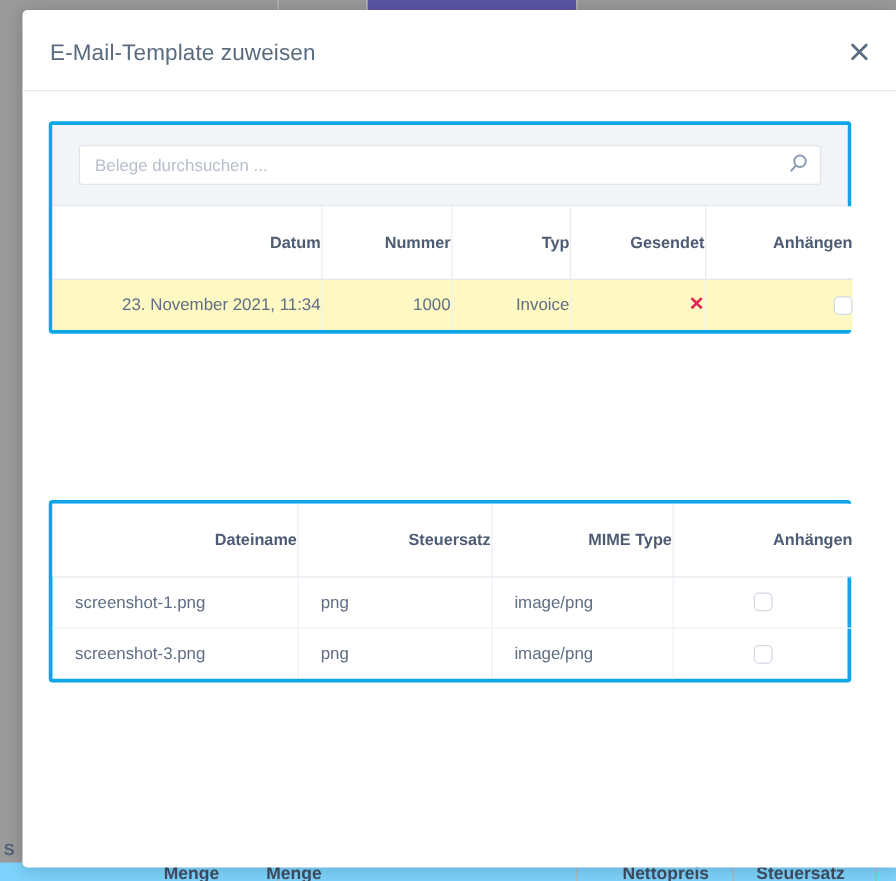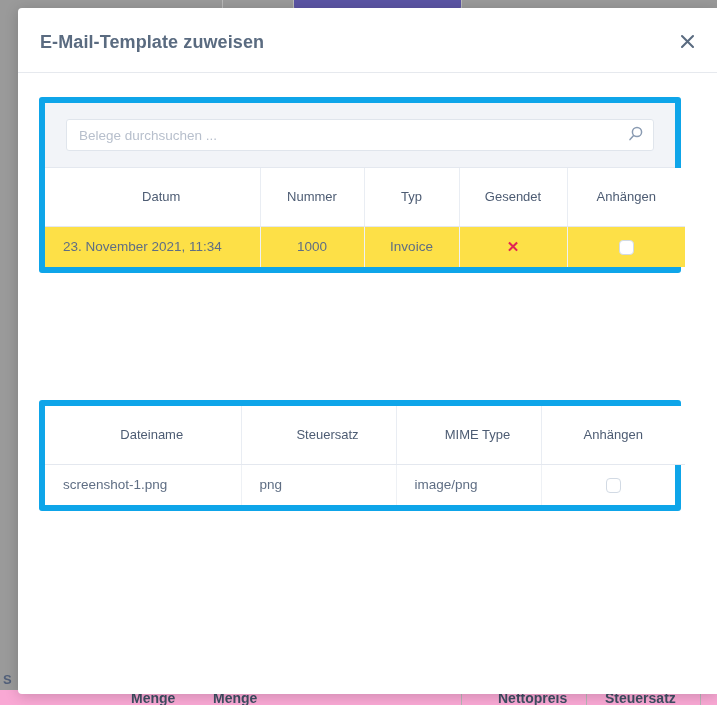--- a/index.html
+++ b/index.html
@@ -78,21 +78,21 @@
     font-size: 13px;
     font-weight: 600;
     color: #52607a;
   }
   .bg-table-head {
     position: absolute;
     left: 0;
     top: 690px;
     width: 717px;
     height: 15px;
-    background: #f9a8d4;
+    background: #7dd3fc;
   }
   .bg-th {
     position: absolute;
     top: 0px;
     font-size: 14px;
     font-weight: 700;
     color: #3f4e63;
     white-space: nowrap;
   }
   .bg-th-sep {
@@ -119,21 +119,21 @@
     position: relative;
     height: 64px;
     border-bottom: 1px solid #e6e9ee;
   }
   .modal-title {
     position: absolute;
     left: 22px;
     top: 24px;
     font-size: 18px;
     color: #5a6b80;
-    font-weight: 700;
+    font-weight: 400;
     letter-spacing: .1px;
   }
   .modal-close {
     position: absolute;
     right: 17px;
     top: 20px;
     width: 26px;
     height: 26px;
     cursor: pointer;
     display: flex;
@@ -145,21 +145,21 @@
   .modal-body {
     position: relative;
     padding: 0;
   }
 
   
   .panel {
     position: absolute;
     left: 21px;
     width: 642px;
-    border: 6px solid #0ea5e9;
+    border: 3px solid #0ea5e9;
     border-radius: 3px;
     background: #fff;
     box-sizing: border-box;
   }
   .panel-search {
     background: #f2f4f8;
     padding: 16px 21px;
     border-bottom: 1px solid #e4e8ef;
     box-sizing: border-box;
   }
@@ -190,44 +190,44 @@
     pointer-events: none;
   }
 
   table.grid {
     width: 100%;
     border-collapse: collapse;
     table-layout: fixed;
   }
   table.grid th {
     font-size: 13px;
-    font-weight: 400;
+    font-weight: 700;
     color: #4d5c73;
-    text-align: center;
+    text-align: right;
     padding: 0 0 0 18px;
     height: 58px;
     background: #fff;
     border-bottom: 1px solid #e4e8ef;
     border-right: 1px solid #e9edf3;
     vertical-align: middle;
     box-sizing: border-box;
   }
   table.grid th:last-child { border-right: none; }
   table.grid td {
     font-size: 13.5px;
     color: #5f6e84;
     padding: 0 0 0 18px;
     height: 41px;
     border-bottom: 1px solid #eef1f5;
     border-right: 1px solid #eef1f5;
     vertical-align: middle;
     box-sizing: border-box;
   }
   table.grid td:last-child { border-right: none; }
-  table.grid tbody tr.alt td { background: #fde047; }
+  table.grid tbody tr.alt td { background: #fef9c3; text-align: right; }
   table.grid tbody tr:last-child td { border-bottom: none; }
   .c-center { text-align: center; padding-left: 0 !important; }
 
   .x-mark {
     display: inline-block;
     font-size: 15px;
     font-weight: 700;
     color: #e12454;
     line-height: 1;
   }
@@ -367,20 +367,28 @@
         </thead>
         <tbody>
           <tr>
             <td>screenshot-1.png</td>
             <td>png</td>
             <td>image/png</td>
             <td class="c-center">
               <span class="cbox"></span>
             </td>
           </tr>
+          <tr>
+            <td>screenshot-3.png</td>
+            <td>png</td>
+            <td>image/png</td>
+            <td class="c-center">
+              <span class="cbox"></span>
+            </td>
+          </tr>
         </tbody>
       </table>
     </div>
 
     <div class="modal-footer">
       
       
       
     </div>
 

